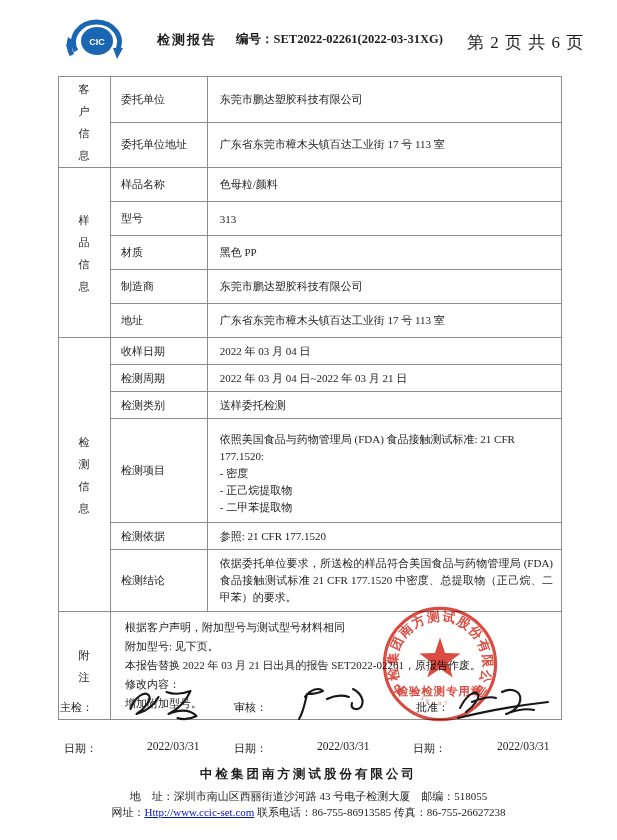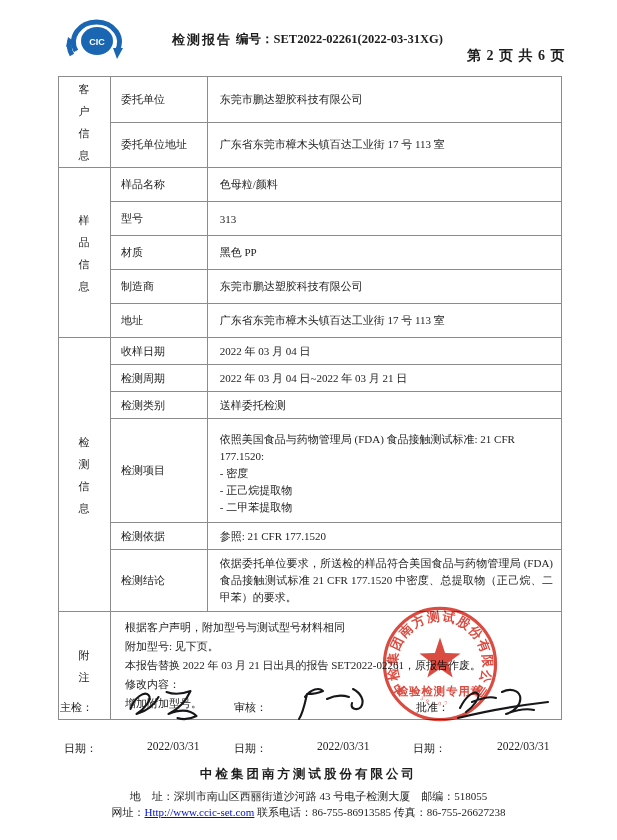--- a/index.html
+++ b/index.html
@@ -1,22 +1,22 @@
 <!DOCTYPE html>
 <html><head>
 <meta charset="utf-8">
 <style>
   html,body{margin:0;padding:0;background:#ffffff;}
   .page{position:relative;width:616px;height:840px;background:#fff;overflow:hidden;
         font-family:"Liberation Serif","DejaVu Serif",serif;color:#1d1d1d;}
   .abs{position:absolute;}
   
-  .hdr-title{left:157px;top:31px;font-size:13px;font-weight:bold;letter-spacing:2px;margin-left:15px;}
+  .hdr-title{left:157px;top:31px;font-size:13px;font-weight:bold;letter-spacing:2px;}
   .hdr-no{left:236px;top:31px;font-size:12.5px;font-weight:bold;}
-  .hdr-page{left:467px;top:31px;font-size:14px;font-weight:bold;letter-spacing:1px;margin-top:16px;}
+  .hdr-page{left:467px;top:31px;font-size:17px;font-weight:normal;letter-spacing:1px;}
   
   table.report{position:absolute;left:58px;top:76px;width:504px;border-collapse:collapse;
                font-size:11px;}
   table.report td{border:1px solid #8c8c8c;vertical-align:middle;}
   td.sec{text-align:center;}
   td.sec .seclab{display:inline-block;width:2em;line-height:22px;letter-spacing:1px;}
   td.lbl{padding-left:10px;}
   td.val{padding-left:12px;padding-right:8px;}
   tr.h34{height:34px;} tr.h27{height:27px;}
   td.multi{padding:12px 8px 6px 12px;}

